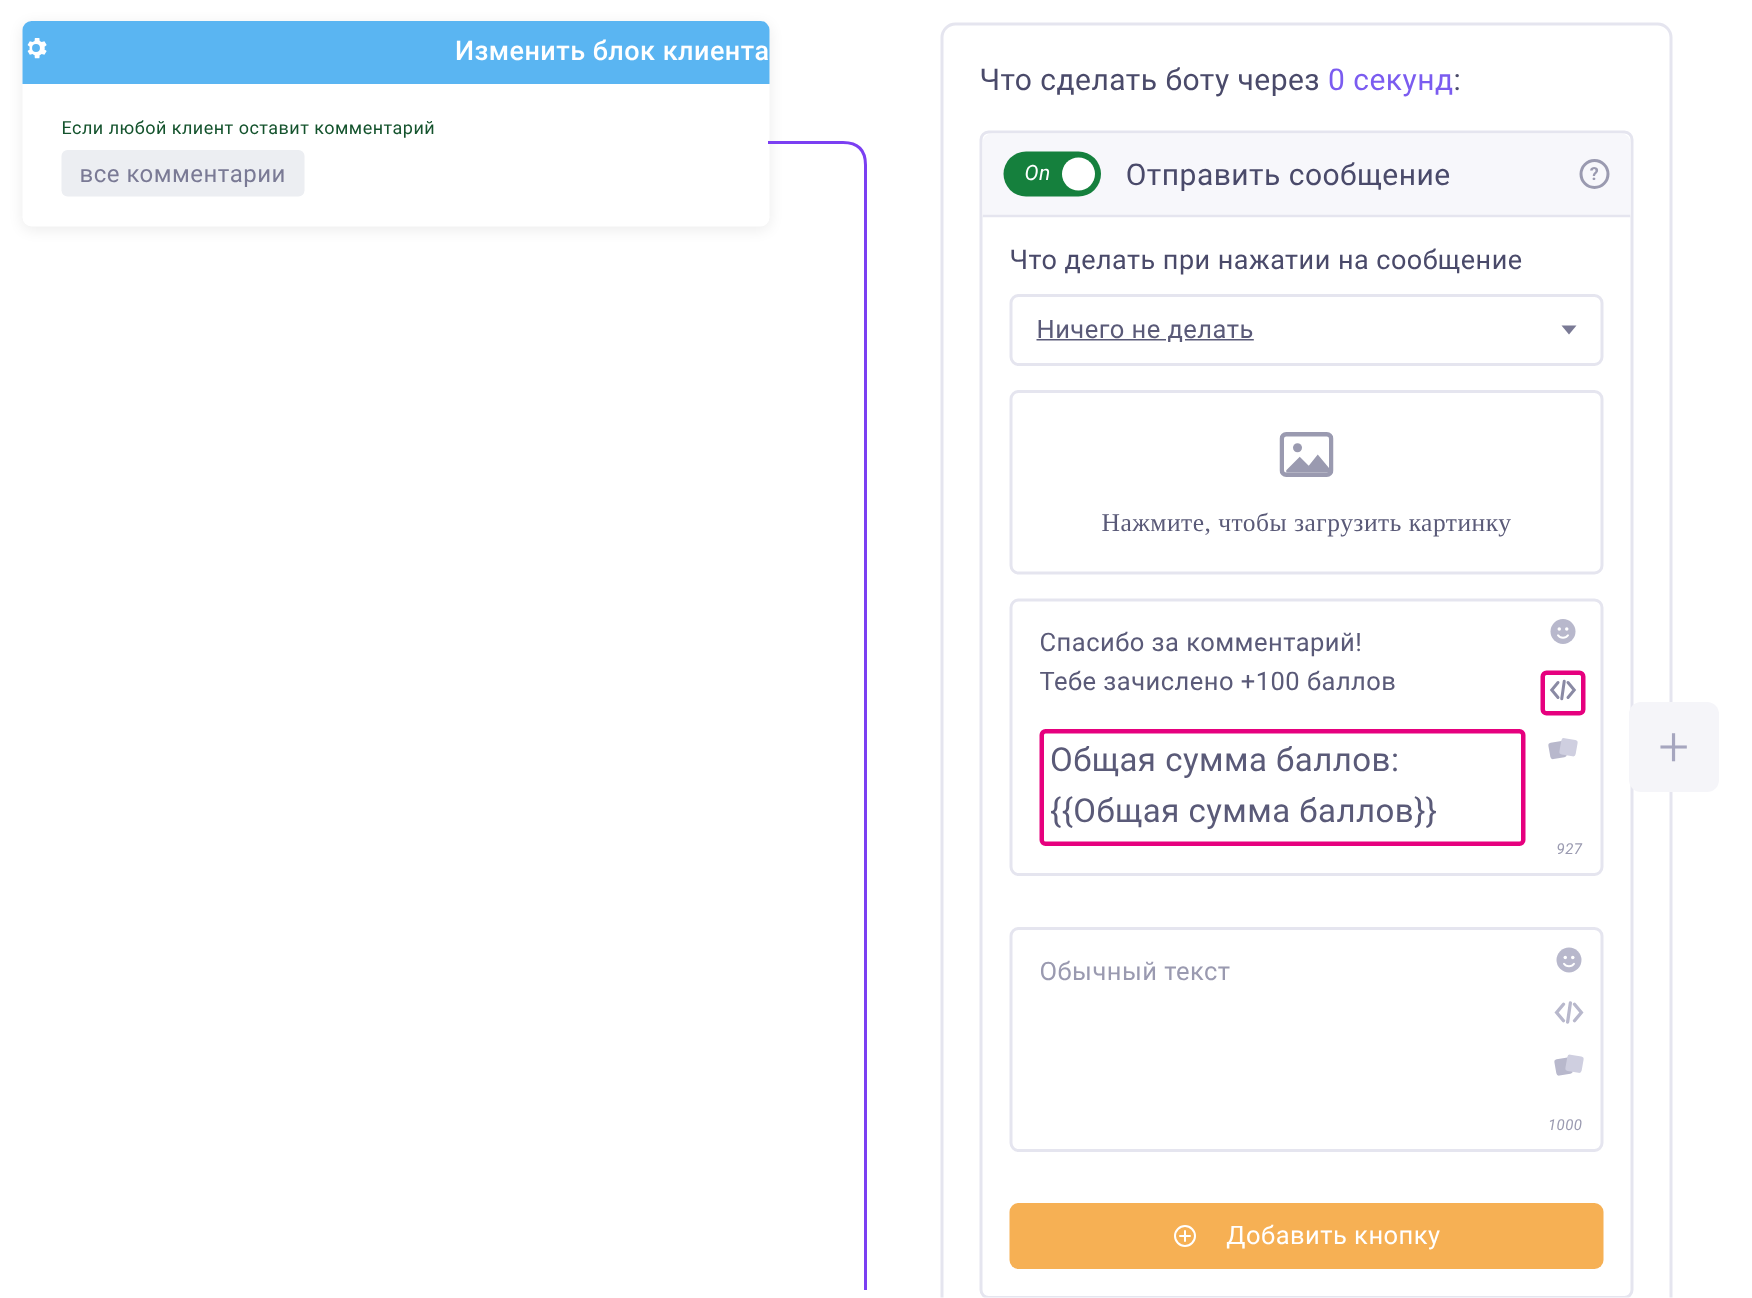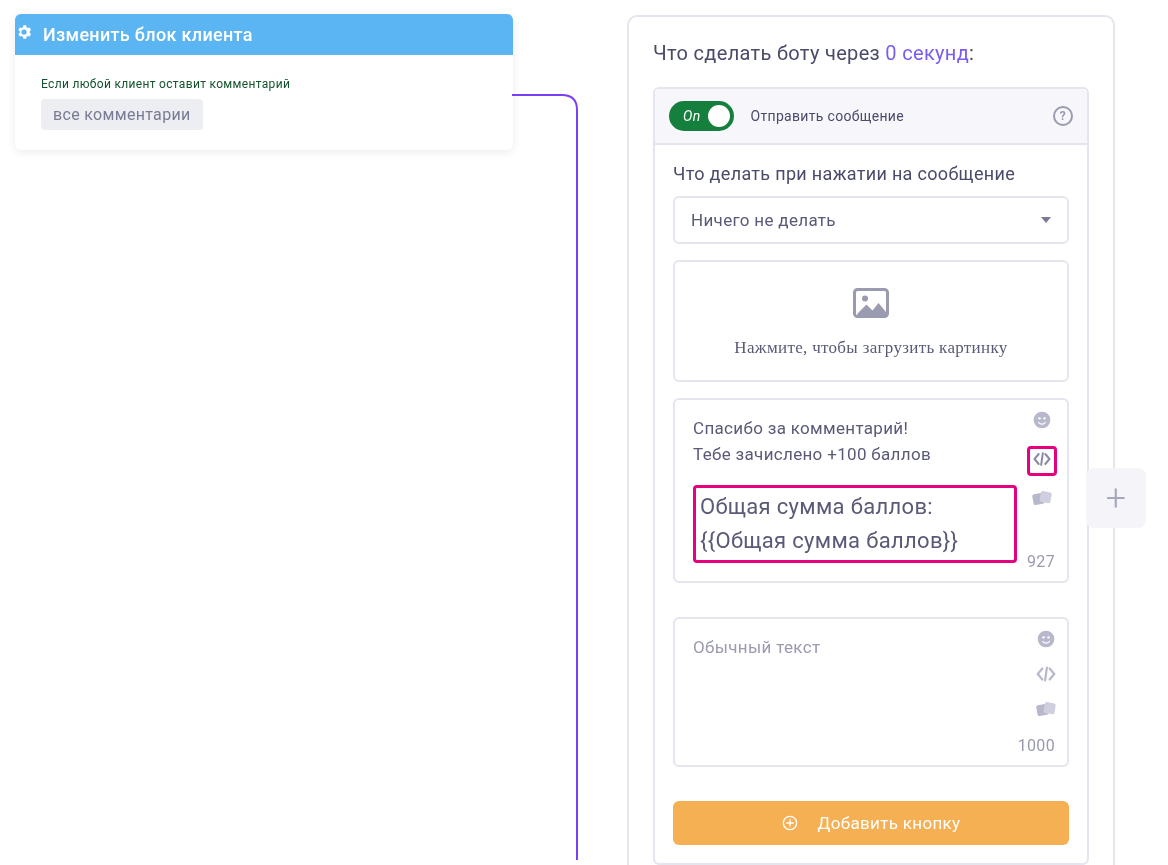--- a/index.html
+++ b/index.html
@@ -26,21 +26,21 @@
   .left-header {
     background: #5ab5f2;
     color: #fff;
     font-size: 18px;
     font-weight: 500;
     text-align: center;
     padding: 9px 0 10px;
     border-radius: 6px 6px 0 0;
     display: flex;
     align-items: center;
-    justify-content: flex-start;
+    justify-content: space-between;
     gap: 10px;
     cursor: pointer;
   }
   .left-body { padding: 22px 26px 20px; }
   .client-text { font-size: 12px; color: #14532d; }
   .tag {
     display: inline-block;
     margin-top: 8px;
     background: #eceef2;
     color: #7a7a95;
@@ -101,21 +101,21 @@
     margin-right: 16px;
     cursor: pointer;
     font-style: italic;
   }
   .toggle .knob {
     width: 22px; height: 22px;
     background: #fff;
     border-radius: 50%;
     margin-left: 8px;
   }
-  .action-title { font-size: 14px; color: #4a4a6a; flex: 1; }
+  .action-title { font-size: 20px; color: #4a4a6a; flex: 1; }
   .help-circle {
     width: 20px; height: 20px;
     border: 2px solid #9a9ab0;
     border-radius: 50%;
     display: inline-flex;
     align-items: center; justify-content: center;
     color: #9a9ab0;
     font-size: 12px;
     font-weight: bold;
     cursor: pointer;
@@ -128,20 +128,21 @@
     border: 2px solid #e5e5ef;
     border-radius: 6px;
     padding: 12px 16px;
     display: flex;
     align-items: center;
     justify-content: space-between;
     font-size: 17px;
     color: #5a5a78;
     cursor: pointer;
     margin-bottom: 16px;
+    text-decoration: underline;
   }
   .chevron {
     width: 0; height: 0;
     border-left: 5px solid transparent;
     border-right: 5px solid transparent;
     border-top: 6px solid #7a7a95;
   }
 
   .upload-box {
     border: 2px solid #e5e5ef;
@@ -190,22 +191,23 @@
   .ic.hl {
     border: 3px solid #e6007e;
     border-radius: 4px;
     padding: 2px;
     color: #9a9ab0;
   }
   .char-count {
     position: absolute;
     right: 12px;
     bottom: 10px;
-    font-size: 16px;
+    font-size: 10px;
     color: #9a9ab0;
+    font-style: italic;
   }
 
   .msg-box.placeholder .msg-line { color: #9a9ab0; }
 
   .add-btn {
     background: #f6b054;
     color: #fff;
     font-size: 17px;
     border-radius: 6px;
     text-align: center;

